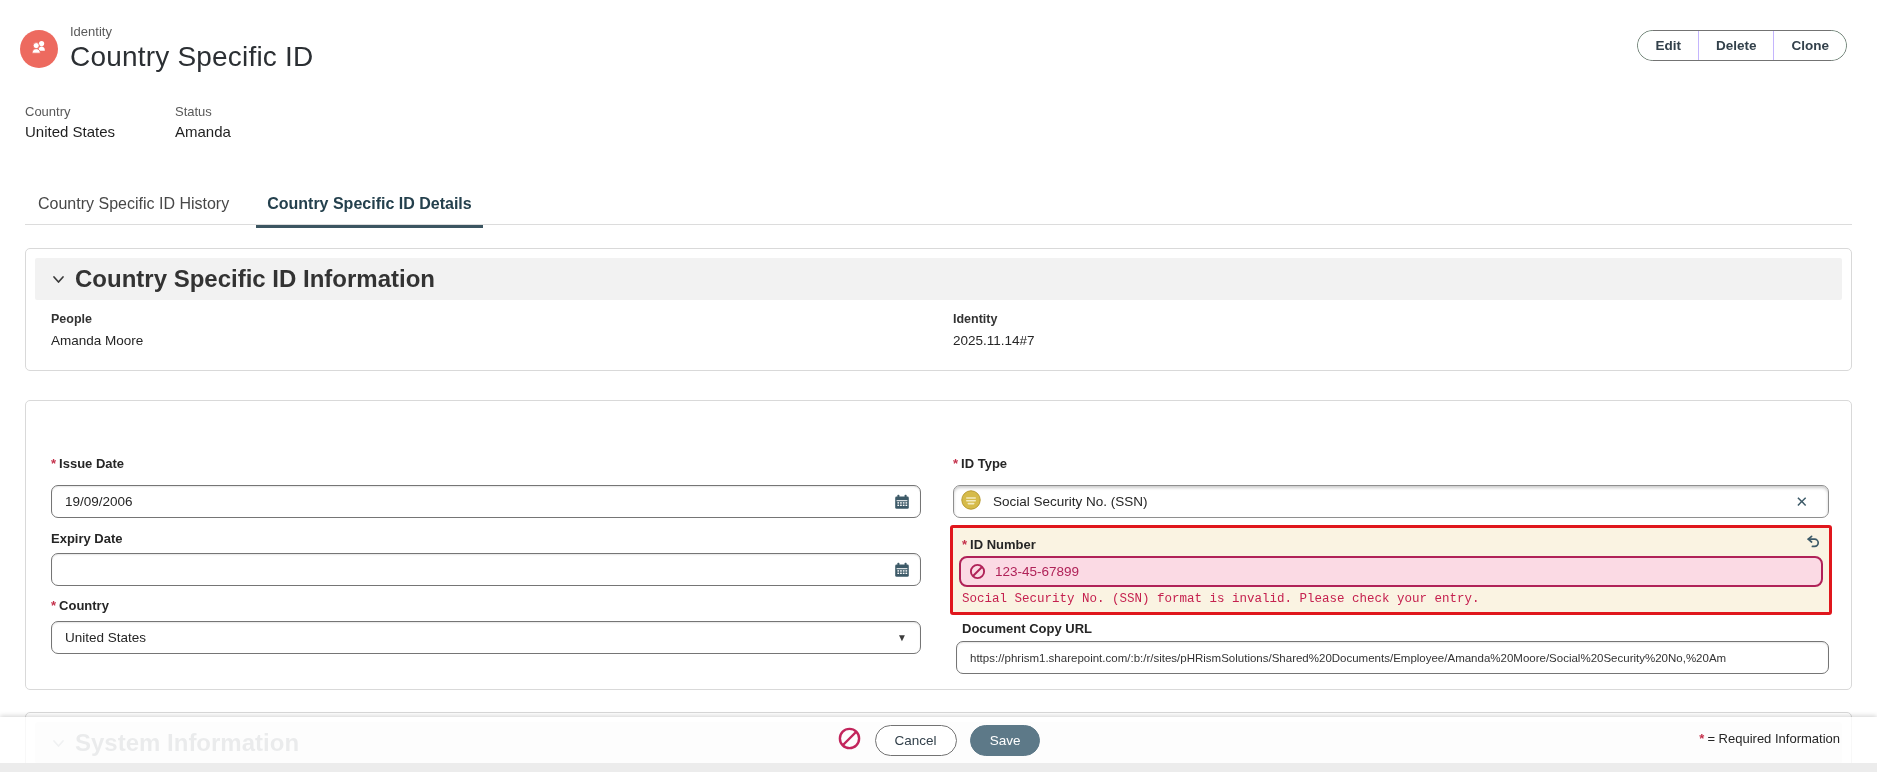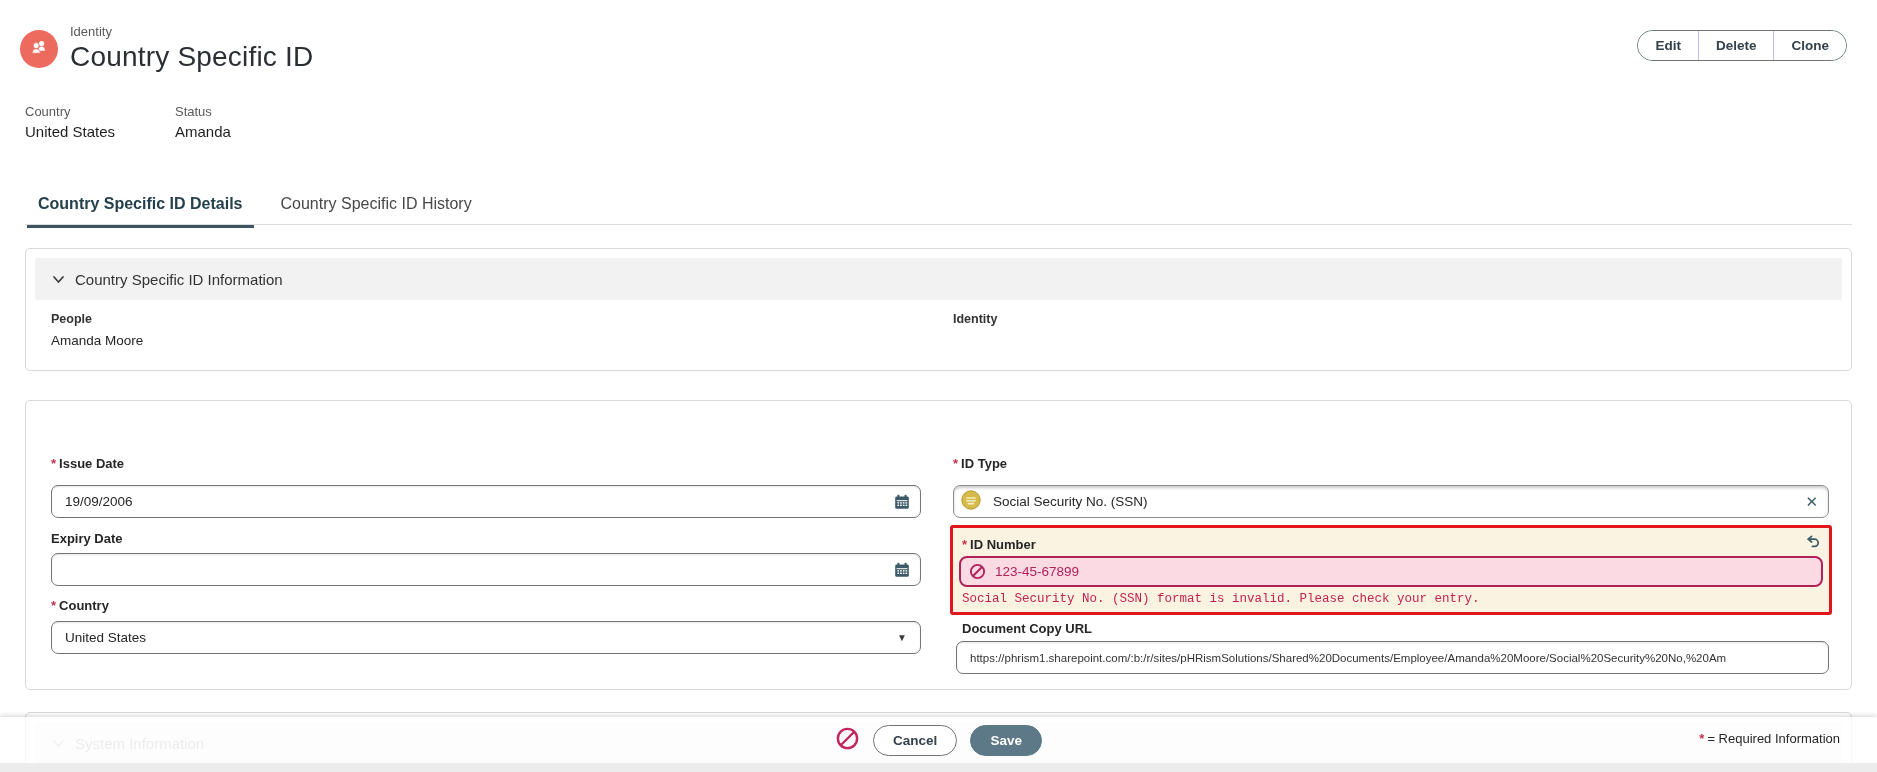--- a/index.html
+++ b/index.html
@@ -51,21 +51,21 @@
     background:#fff; border:1px solid #d9d9d9; border-radius:5px;
   }
   #card-info   { top:248px; height:123px; }
   #card-details{ top:400px; height:290px; }
   #card-system { top:712px; height:70px; }
 
   .section-header {
     margin:9px; height:42px; background:#f2f2f2; border-radius:2px;
     display:flex; align-items:center; padding-left:16px; gap:9px; cursor:pointer;
   }
-  .section-title { font-size:15px; color:#333333; }
+  .section-title { font-size:24px; color:#333333;font-weight:bold; }
   .chev { display:flex; align-items:center; }
 
   .col-left  { position:absolute; left:25px;  width:870px; }
   .col-right { position:absolute; left:927px; width:876px; }
 
   .ro-label { font-size:12.5px; font-weight:700; color:#333; margin-bottom:7px; }
   .ro-value { font-size:13.5px; color:#262626; }
   #card-info .col-left  { top:63px; }
   #card-info .col-right { top:63px; }
 
@@ -93,21 +93,21 @@
     border:1px solid #757575; border-radius:7px; background:#fff;
     display:flex; align-items:center; padding:0 13px; cursor:pointer;
     box-shadow:inset 0 1px 1.5px rgba(0,0,0,.10);
     font-size:13.5px; color:#262626;
   }
   .fake-select .arrow { margin-left:auto; font-size:10px; color:#3c3c3c; }
 
   .combo {
     position:absolute; height:33px; width:100%;
     border:1px solid #8f8f8f; border-radius:7px; background:#fff;
-    display:flex; align-items:center; padding:0 10px 0 6px; gap:11px;
+    display:flex; align-items:center; padding:0 20px 0 6px; gap:11px;
     box-shadow:inset 0 2px 3px rgba(0,0,0,.20); cursor:default;
   }
   .combo .combo-text { font-size:13.5px; color:#262626; flex:1; }
   .combo .clear { font-size:15px; color:#3d5a68; cursor:pointer; line-height:1; }
 
   
   .error-box {
     position:absolute; left:896px; top:124px; width:910px; height:90px;
     background:#faf3e2; border:3px solid #e0161c; border-radius:3px;
   }
@@ -140,21 +140,21 @@
 
   .footer-bar {
     position:absolute; left:0; top:717px; width:1877px; height:46px;
     background:rgba(255,255,255,.82);
     box-shadow:0 -1px 5px rgba(0,0,0,.18);
     display:flex; align-items:center; justify-content:center; gap:13px;
     z-index:5;
   }
   .pill-btn {
     height:31px; border-radius:16px; font-family:inherit; font-size:13.5px;
-    font-weight:700; cursor:pointer; padding:0 19px;
+    font-weight:400; cursor:pointer; padding:0 19px;
   }
   .btn-cancel { background:#fff; border:1px solid #737373; color:#33414b; }
   .btn-save   { background:#5d7988; border:1px solid #5d7988; color:#ffffff; }
   .required-note {
     position:absolute; right:37px; top:14px; font-size:13px; color:#262626;
   }
   .bottom-strip {
     position:absolute; left:0; top:763px; width:1877px; height:9px;
     background:#ececec; z-index:6;
   }
@@ -190,40 +190,41 @@
       <div class="meta-label">Country</div>
       <div class="meta-value">United States</div>
     </div>
     <div class="meta-field">
       <div class="meta-label">Status</div>
       <div class="meta-value">Amanda</div>
     </div>
   </div>
 
   <div class="tabs">
+    <div class="tab">Country Specific ID History</div>
     <div class="tab active">Country Specific ID Details</div>
-    <div class="tab">Country Specific ID History</div>
   </div>
   <div class="tab-divider"></div>
 
   <div class="card" id="card-info">
     <div class="section-header">
       <span class="chev">
         <svg width="15" height="15" viewBox="0 0 15 15">
             <polyline points="3,5 7.5,10 12,5" fill="none" stroke="#3a3a3a" stroke-width="1.7" stroke-linecap="round" stroke-linejoin="round"></polyline>
           </svg>
       </span>
       <span class="section-title">Country Specific ID Information</span>
     </div>
     <div class="col-left">
       <div class="ro-label">People</div>
       <div class="ro-value">Amanda Moore</div>
     </div>
     <div class="col-right">
       <div class="ro-label">Identity</div>
+      <div class="ro-value">2025.11.14#7</div>
     </div>
   </div>
 
   <div class="card" id="card-details">
 
     <div class="col-left" style="top:0; height:290px;">
       <div class="field-label fl-1">
         <span class="req">*</span><span>Issue Date</span>
       </div>
       <div class="input-wrap fi-1">

